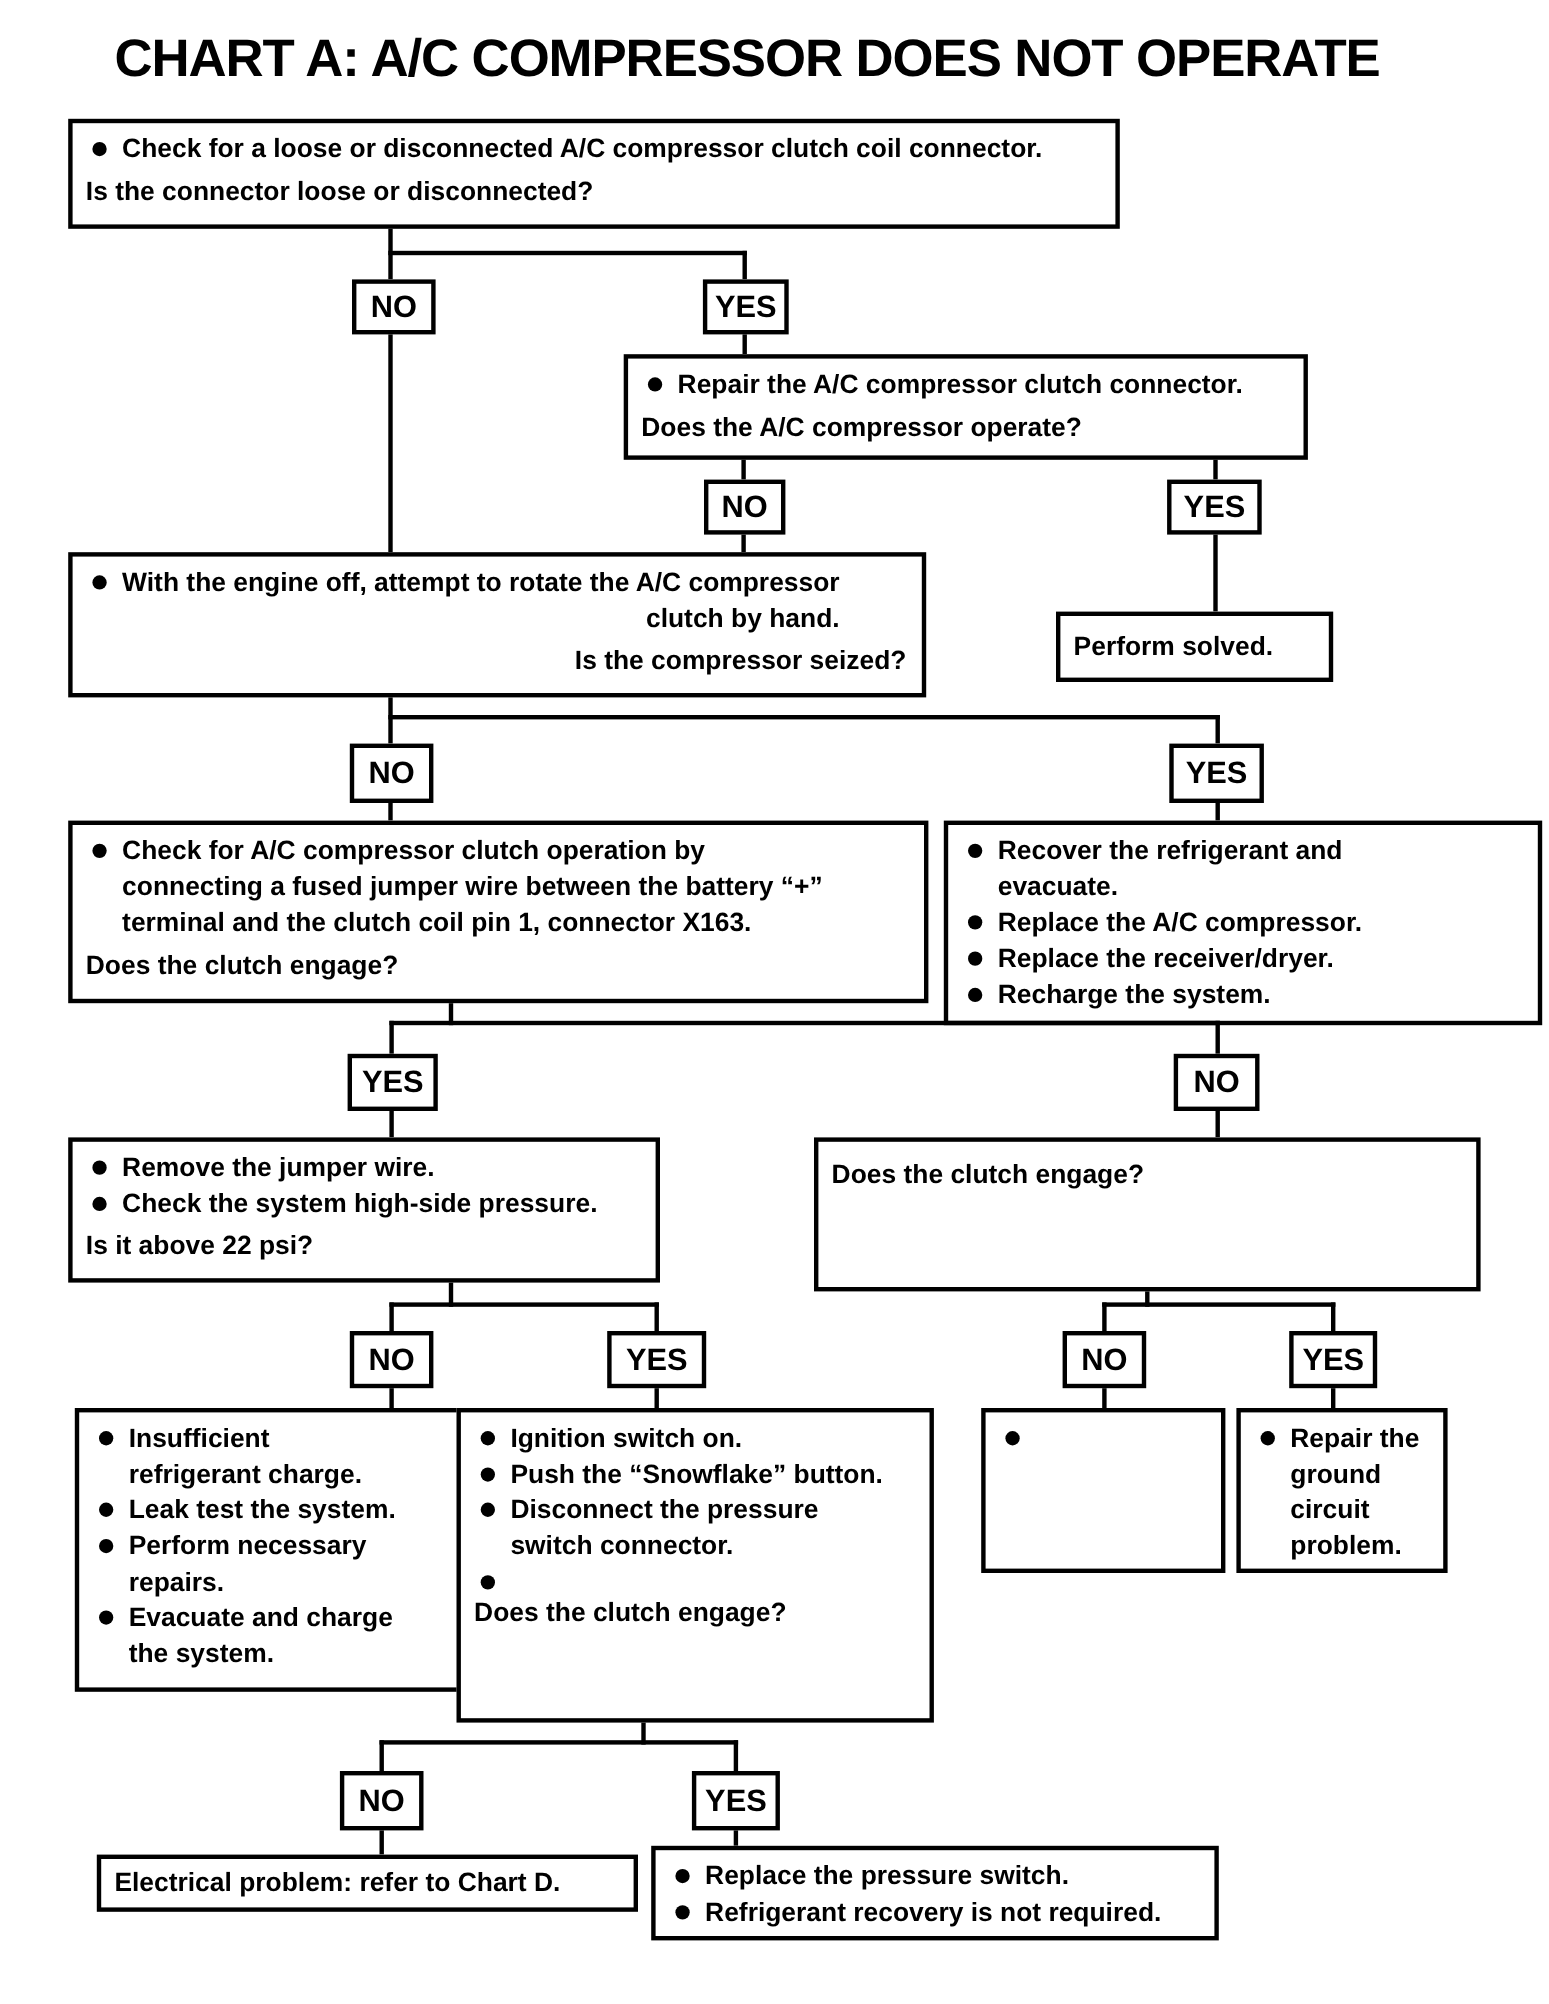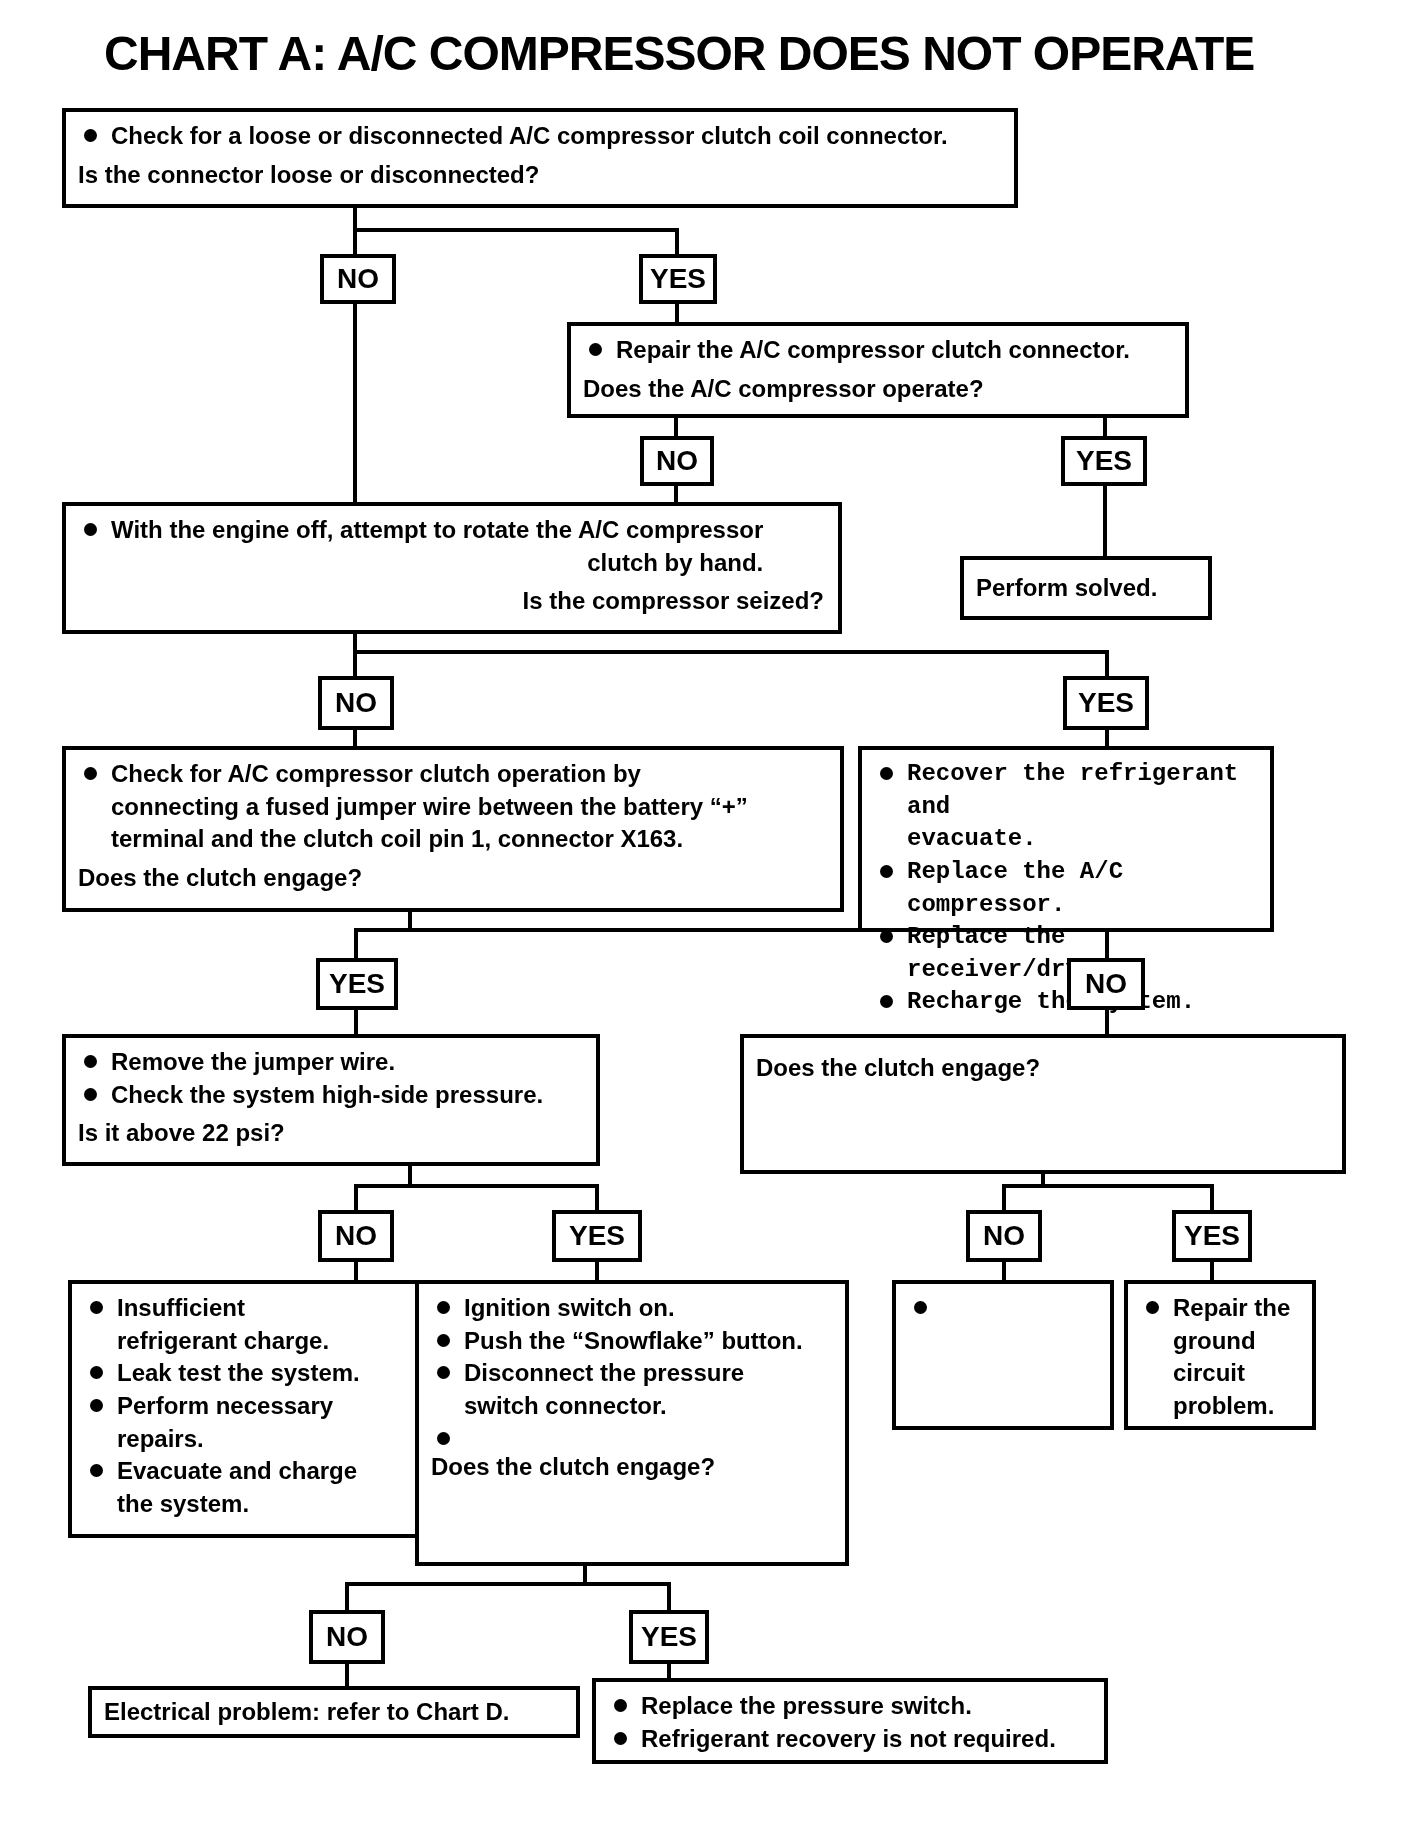--- a/index.html
+++ b/index.html
@@ -133,21 +133,21 @@
         <div class="brow">
           <span class="dot"></span>
           <span class="bt">Check for A/C compressor clutch operation by
 connecting a fused jumper wire between the battery “+”
 terminal and the clutch coil pin 1, connector X163.</span>
         </div>
       </div>
     <div class="question">Does the clutch engage?</div>
   </div>
 
-  <div class="box" style="left:858px;top:746px;width:416px;height:186px;font-family:Liberation Mono, monospace;">
+  <div class="box" style="left:858px;top:746px;width:544px;height:186px;">
     <div>
         <div class="brow">
           <span class="dot"></span>
           <span class="bt">Recover the refrigerant and
 evacuate.</span>
         </div>
         <div class="brow">
           <span class="dot"></span>
           <span class="bt">Replace the A/C compressor.</span>
         </div>

